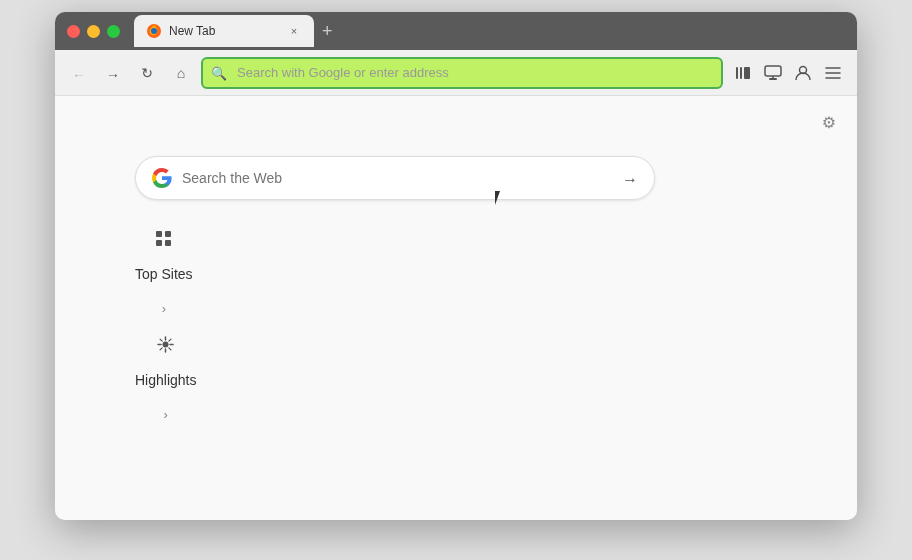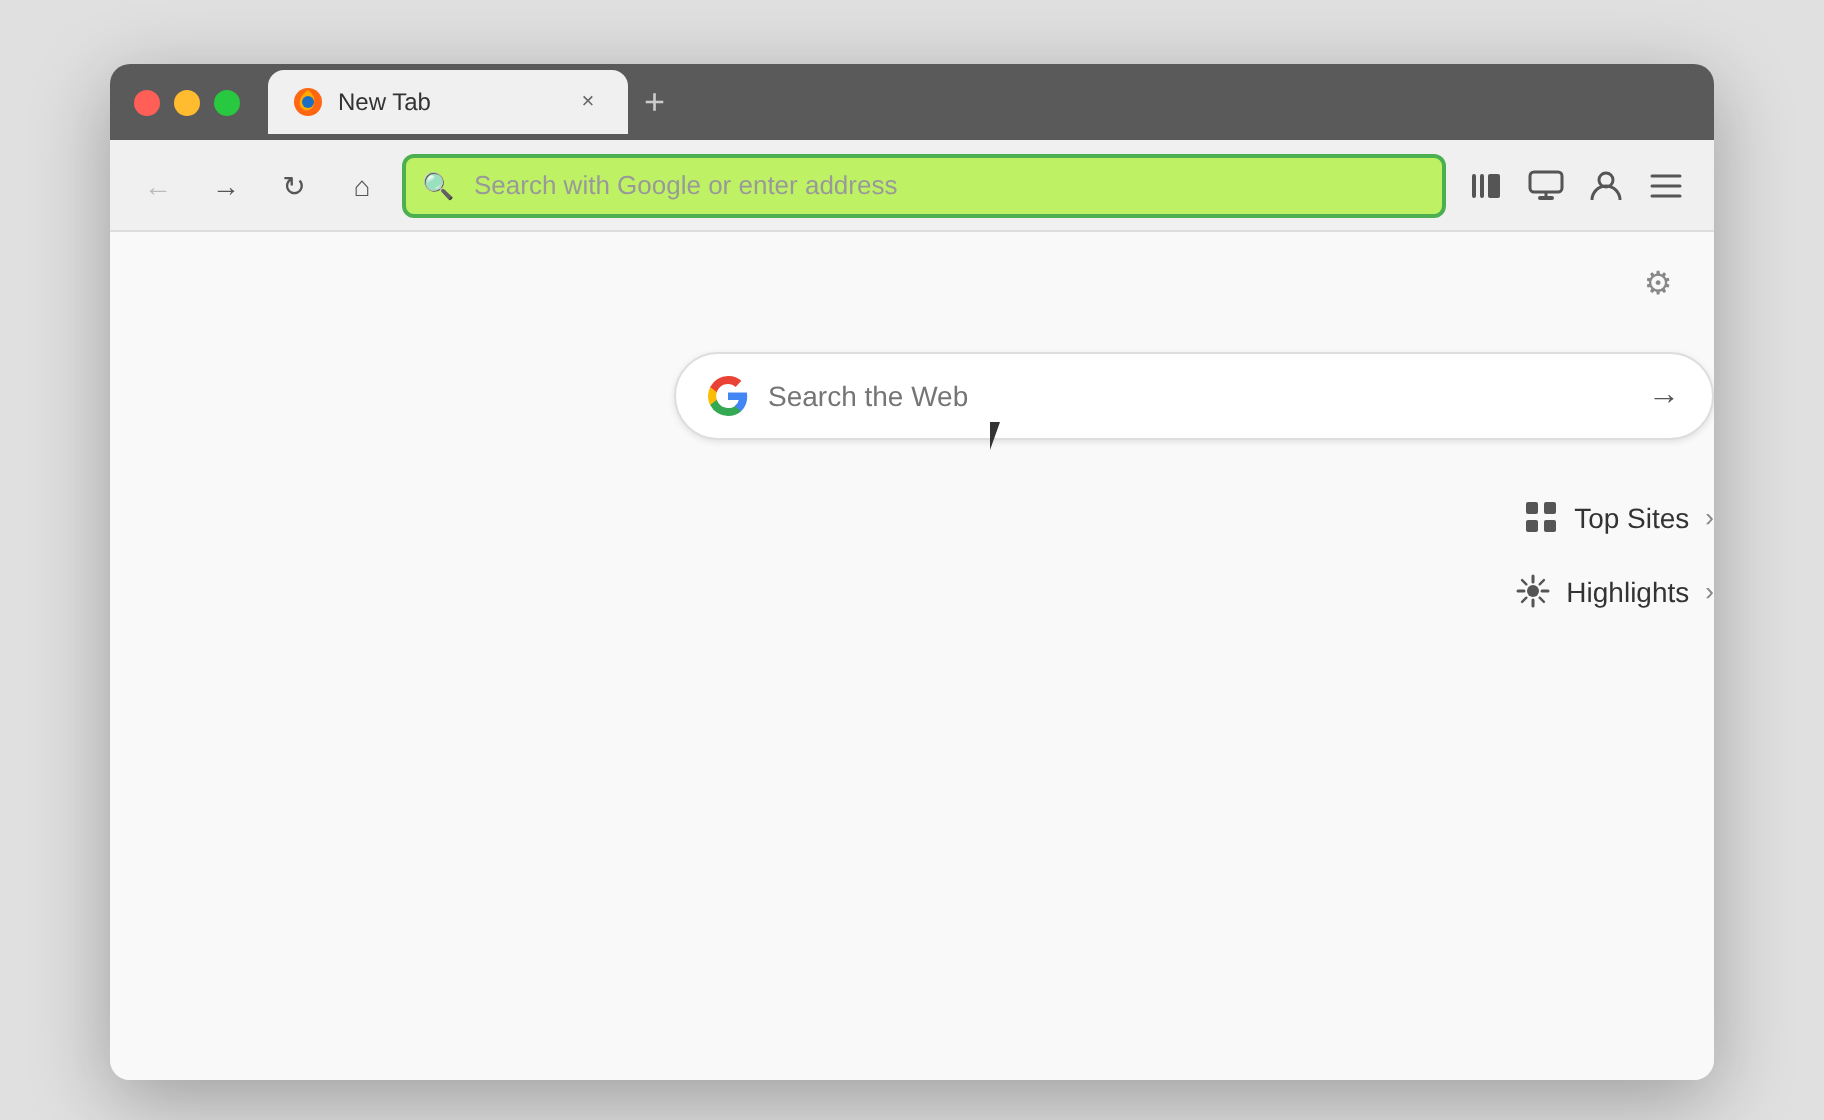--- a/index.html
+++ b/index.html
@@ -9,21 +9,21 @@
       background: #e0e0e0;
       font-family: -apple-system, BlinkMacSystemFont, 'Segoe UI', sans-serif;
       overflow: hidden;
     }
 
     
     .window {
       width: 802px;
       height: 508px;
       position: absolute;
-      top: 32px;
+      top: 12px;
       left: 55px;
       border-radius: 10px;
       overflow: hidden;
       box-shadow: 0 10px 40px rgba(0,0,0,0.3);
       display: flex;
       flex-direction: column;
     }
 
     
     .title-bar {
@@ -190,21 +190,21 @@
       height: 28px;
       display: flex;
       align-items: center;
       justify-content: center;
       border-radius: 5px;
     }
 
     .new-tab-main {
       display: flex;
       flex-direction: column;
-      align-items: flex-end;
+      align-items: flex-start;
       padding: 60px 0 0 80px;
     }
 
     
     .google-search-wrap {
       display: flex;
       align-items: center;
       background: white;
       border: 1px solid #ddd;
       border-radius: 24px;
@@ -234,23 +234,24 @@
     .google-arrow {
       color: #555;
       font-size: 16px;
       flex-shrink: 0;
     }
 
     
     .section-row {
       display: flex;
       align-items: center;
-      gap: 8px;
+      gap: 19px;
       margin-bottom: 20px;
       cursor: pointer;
+      flex-direction: column;
     }
 
     .section-label {
       font-size: 14px;
       color: #333;
       font-weight: 500;
     }
 
     .section-chevron {
       color: #888;

